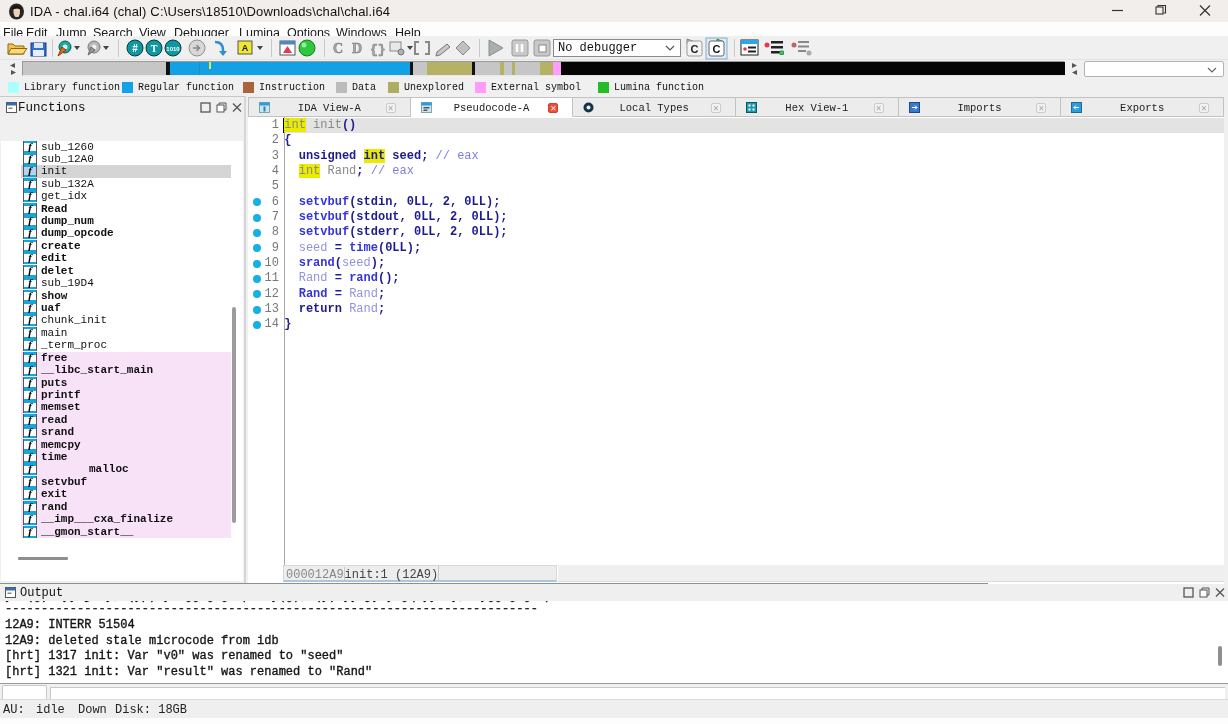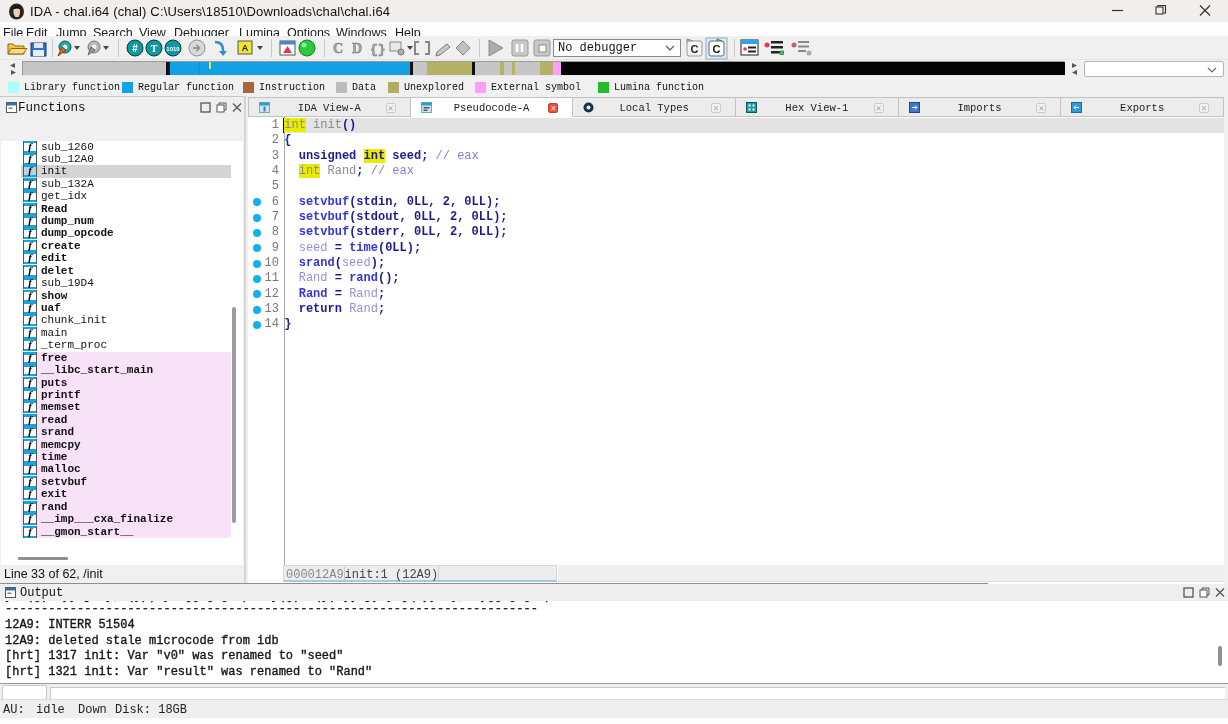--- a/index.html
+++ b/index.html
@@ -293,30 +293,29 @@
         <div class="frow" style="top:198.7px"><span class="fico" style=""><span>f</span></span><span class="nm" style="">_term_proc</span></div>
         <div class="frow pink" style="top:211.1px"><span class="fico" style=""><span>f</span></span><span class="nm" style="font-weight:bold;">free</span></div>
         <div class="frow pink" style="top:223.6px"><span class="fico" style=""><span>f</span></span><span class="nm" style="font-weight:bold;">__libc_start_main</span></div>
         <div class="frow pink" style="top:236.0px"><span class="fico" style=""><span>f</span></span><span class="nm" style="font-weight:bold;">puts</span></div>
         <div class="frow pink" style="top:248.4px"><span class="fico" style=""><span>f</span></span><span class="nm" style="font-weight:bold;">printf</span></div>
         <div class="frow pink" style="top:260.8px"><span class="fico" style=""><span>f</span></span><span class="nm" style="font-weight:bold;">memset</span></div>
         <div class="frow pink" style="top:273.2px"><span class="fico" style=""><span>f</span></span><span class="nm" style="font-weight:bold;">read</span></div>
         <div class="frow pink" style="top:285.7px"><span class="fico" style=""><span>f</span></span><span class="nm" style="font-weight:bold;">srand</span></div>
         <div class="frow pink" style="top:298.1px"><span class="fico" style=""><span>f</span></span><span class="nm" style="font-weight:bold;">memcpy</span></div>
         <div class="frow pink" style="top:310.5px"><span class="fico" style=""><span>f</span></span><span class="nm" style="font-weight:bold;">time</span></div>
-        <div class="frow pink" style="top:322.9px"><span class="fico" style=""><span>f</span></span><span class="nm" style="font-weight:bold;">malloc</span></div>
+        <div class="frow pink" style="top:322.9px"><span class="fico" style=""><span>f</span></span><span class="nm" style="font-weight:bold;margin-left:48px;">malloc</span></div>
         <div class="frow pink" style="top:335.3px"><span class="fico" style=""><span>f</span></span><span class="nm" style="font-weight:bold;">setvbuf</span></div>
         <div class="frow pink" style="top:347.8px"><span class="fico" style=""><span>f</span></span><span class="nm" style="font-weight:bold;">exit</span></div>
         <div class="frow pink" style="top:360.2px"><span class="fico" style=""><span>f</span></span><span class="nm" style="font-weight:bold;">rand</span></div>
         <div class="frow pink" style="top:372.6px"><span class="fico" style=""><span>f</span></span><span class="nm" style="font-weight:bold;">__imp___cxa_finalize</span></div>
         <div class="frow pink" style="top:385.0px"><span class="fico" style=""><span>f</span></span><span class="nm" style="font-weight:bold;">__gmon_start__</span></div>
       </div>
     <div id="fvsb"></div>
     <div id="fhsb"></div>
-    <div id="fstatus">Line 33 of 62, /init</div>
   </div>
 
   <div class="abs" id="tabs">
       <div class="tab first" style="left:0.0px;width:162.7px">
   <svg class="tabico" viewBox="0 0 11 11">
           <rect x="0.5" y="0.5" width="10" height="10" fill="#cfe4f2" stroke="#7aa"></rect>
           <rect x="0.5" y="0.5" width="10" height="3" fill="#2e9cd6"></rect>
           <rect x="4.5" y="4.5" width="2" height="5" fill="#2e86b8"></rect>
         </svg>
   <span class="tabtxt">IDA View-A</span>

